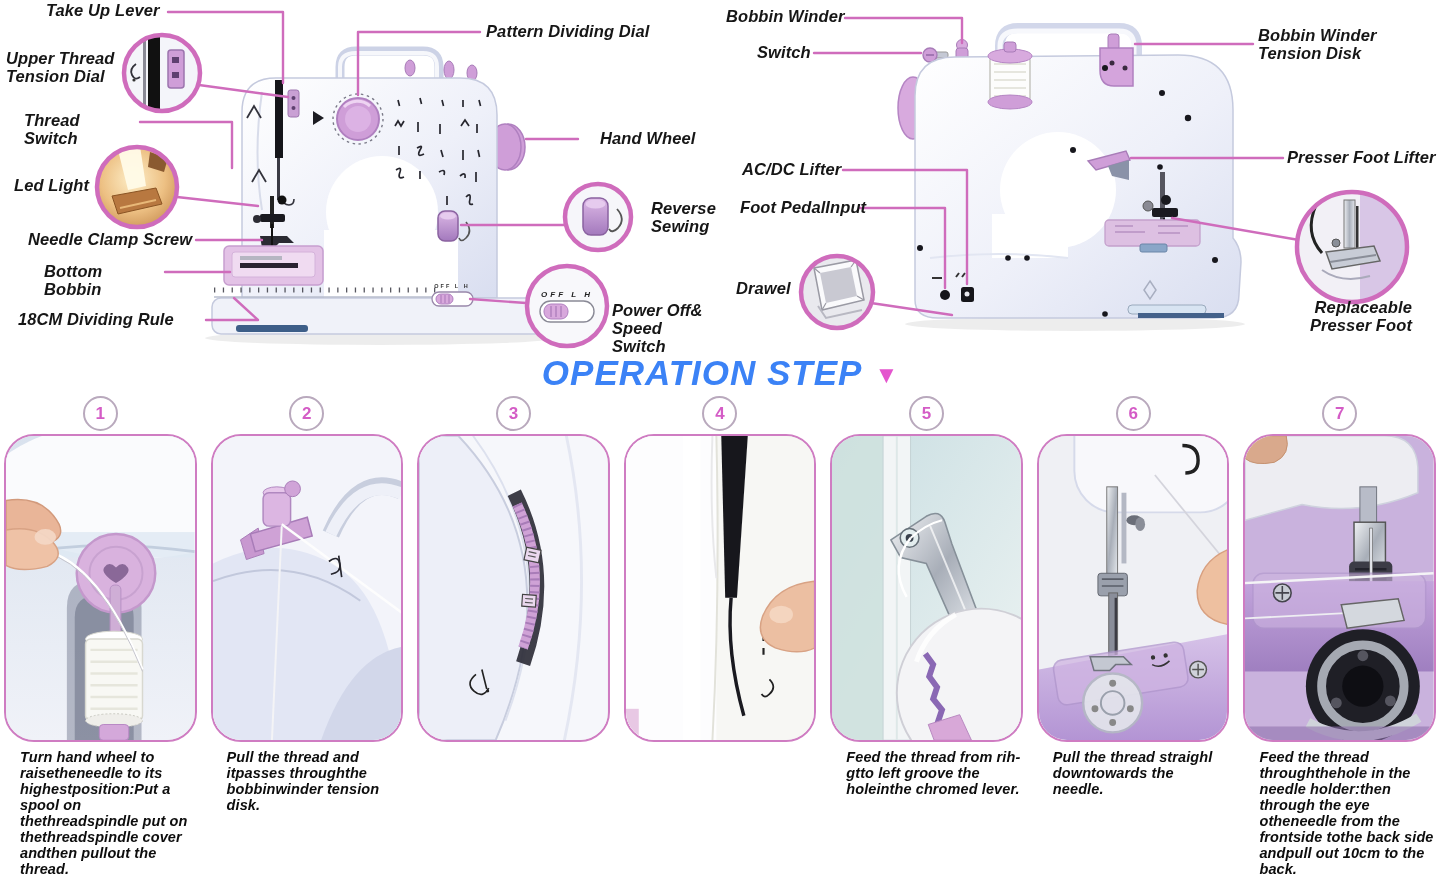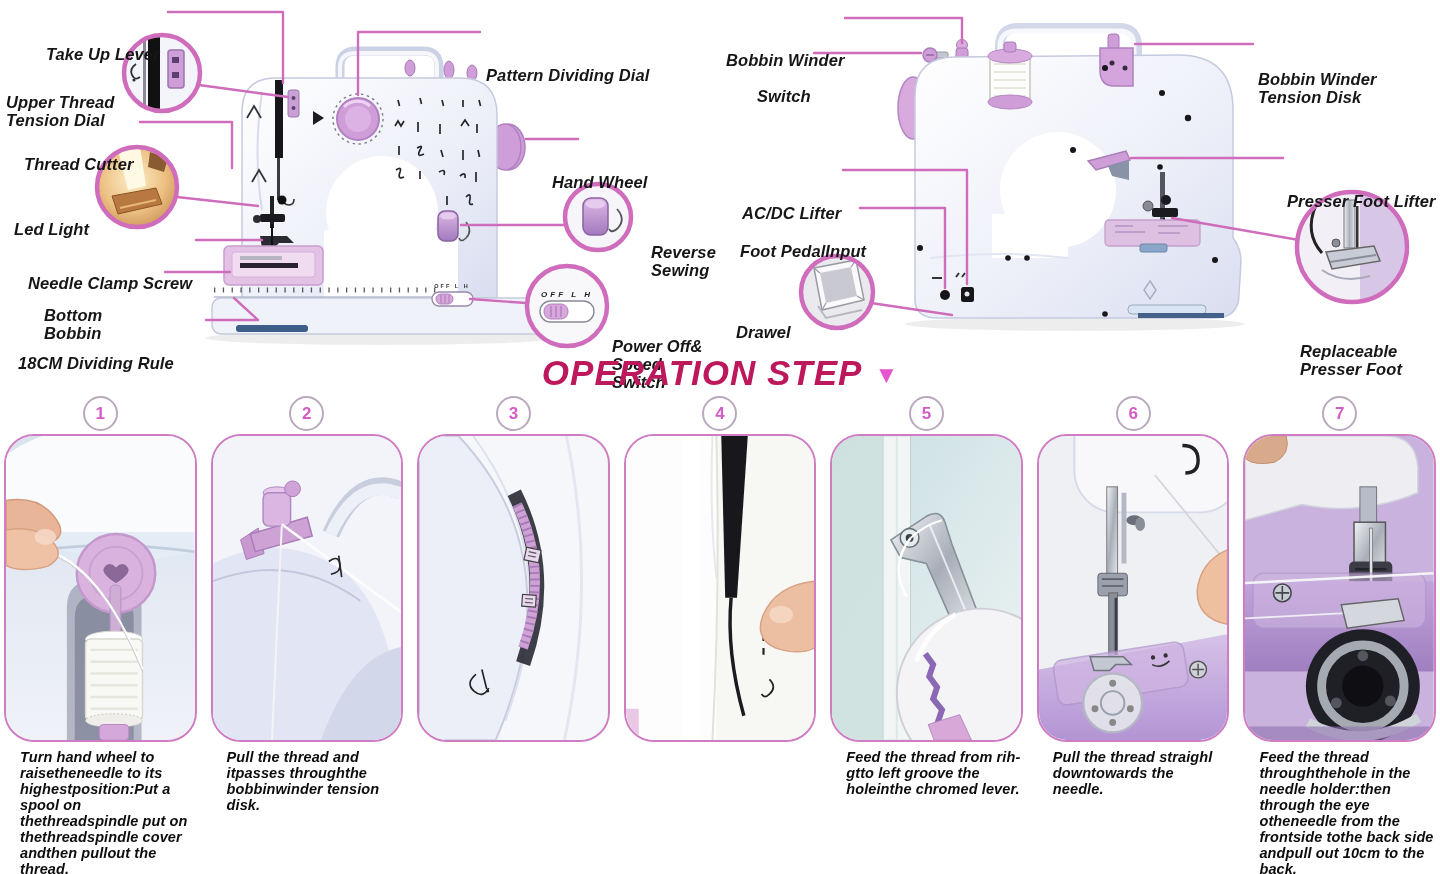--- a/index.html
+++ b/index.html
@@ -1,25 +1,25 @@
 <!DOCTYPE html>
 <html><head>
 <meta charset="utf-8">
 <style>
   html,body{margin:0;padding:0;background:#fff;}
   body{width:1440px;height:874px;overflow:hidden;position:relative;
        font-family:"Liberation Sans",sans-serif;}
   .top-art{position:absolute;left:0;top:0;width:1440px;height:352px;}
   .top-labels{position:absolute;left:0;top:0;width:1440px;height:352px;pointer-events:none;}
   .plabel{position:absolute;font-style:italic;font-weight:600;font-size:16.5px;
-          line-height:1.08;color:#161616;letter-spacing:.1px;margin-top:44px;}
+          line-height:1.08;color:#161616;letter-spacing:.1px;}
   .title-row{position:absolute;top:351px;left:0;width:1440px;height:44px;
              display:flex;align-items:center;justify-content:center;gap:12px;}
   .title-text{font-size:35px;font-weight:800;font-style:italic;letter-spacing:1px;
-              color:#be185d;}
+              color:#3b82f6;}
   .title-arrow{font-size:24px;color:#e455ce;padding-top:4px;font-style:normal;}
   .steps{position:absolute;top:396px;left:4px;width:1432px;
          display:grid;grid-template-columns:repeat(7,1fr);column-gap:14px;}
   .step{display:flex;flex-direction:column;align-items:center;}
   .badge{width:31px;height:31px;border-radius:50%;border:2px solid #b9a9bd;
          background:#fff;display:flex;align-items:center;justify-content:center;
          font-weight:700;font-size:17px;color:#d45cc6;margin-bottom:3px;z-index:2;}
   .photo{width:100%;height:308px;border:2.5px solid #cf7cc2;border-radius:30px;
          overflow:hidden;background:#eee;box-sizing:border-box;}
   .photo svg{display:block;width:100%;height:100%;}
@@ -336,37 +336,37 @@
       <circle cx="1336" cy="243" r="4" fill="#8a8e98" stroke="#555"></circle>
       <path d="M1322,270 q20,14 48,6" stroke="#aab" stroke-width="2" fill="none"></path>
     </g>
     <circle cx="1352" cy="247" r="55" fill="none" stroke="#cf6cbc" stroke-width="4.5"></circle>
   </g>
 </svg>
 
 <div class="top-labels">
   <div class="plabel" style="left:46px;top:2px;width:120px">Take Up Lever</div>
   <div class="plabel" style="left:6px;top:50px;width:112px;text-align:left">Upper Thread Tension Dial</div>
-  <div class="plabel" style="left:24px;top:112px;width:114px">Thread Cutter</div>
+  <div class="plabel" style="left:24px;top:112px;width:114px">Thread Switch</div>
   <div class="plabel" style="left:14px;top:177px;width:80px">Led Light</div>
   <div class="plabel" style="left:28px;top:231px;width:165px">Needle Clamp Screw</div>
   <div class="plabel" style="left:44px;top:263px;width:120px">Bottom Bobbin</div>
   <div class="plabel" style="left:18px;top:311px;width:188px">18CM Dividing Rule</div>
   <div class="plabel" style="left:486px;top:23px;width:178px">Pattern Dividing Dial</div>
-  <div class="plabel" style="left:552px;top:130px;width:102px">Hand Wheel</div>
+  <div class="plabel" style="left:600px;top:130px;width:102px">Hand Wheel</div>
   <div class="plabel" style="left:651px;top:200px;width:72px">Reverse Sewing</div>
-  <div class="plabel" style="left:612px;top:294px;width:105px">Power Off&amp; Speed Switch</div>
+  <div class="plabel" style="left:612px;top:302px;width:105px">Power Off&amp; Speed Switch</div>
   <div class="plabel" style="left:726px;top:8px;width:120px">Bobbin Winder</div>
   <div class="plabel" style="left:757px;top:44px;width:58px">Switch</div>
   <div class="plabel" style="left:1258px;top:27px;width:132px">Bobbin Winder Tension Disk</div>
   <div class="plabel" style="left:1287px;top:149px;width:150px">Presser Foot Lifter</div>
   <div class="plabel" style="left:742px;top:161px;width:100px">AC/DC Lifter</div>
   <div class="plabel" style="left:740px;top:199px;width:128px">Foot PedalInput</div>
   <div class="plabel" style="left:736px;top:280px;width:64px">Drawel</div>
-  <div class="plabel" style="left:1300px;top:299px;width:112px;text-align:left">Replaceable Presser Foot</div>
+  <div class="plabel" style="left:1300px;top:299px;width:112px;text-align:right">Replaceable Presser Foot</div>
 </div>
 
 <div class="title-row">
   <span class="title-text">OPERATION STEP</span>
   <span class="title-arrow">▼</span>
 </div>
 
 <div class="steps">
 
   <div class="step">

